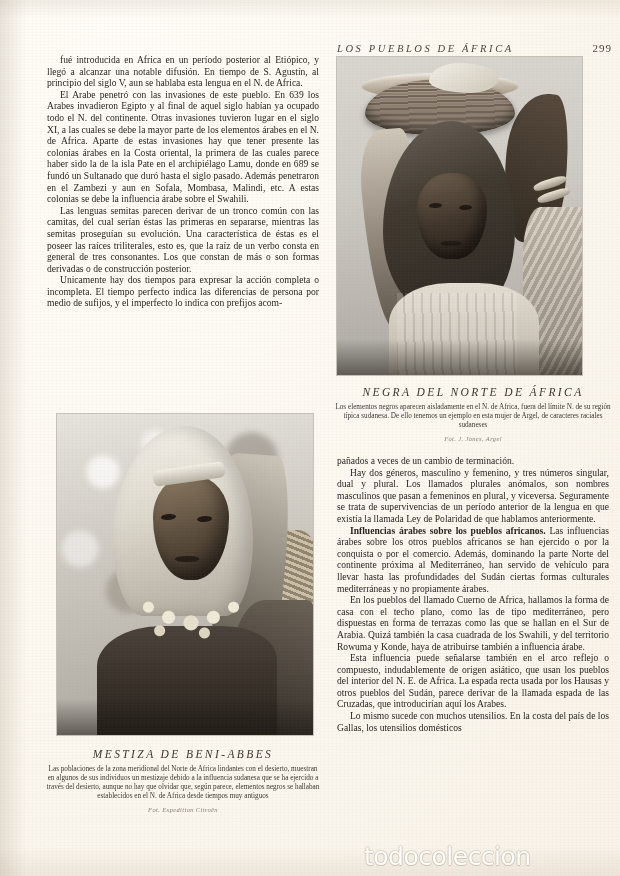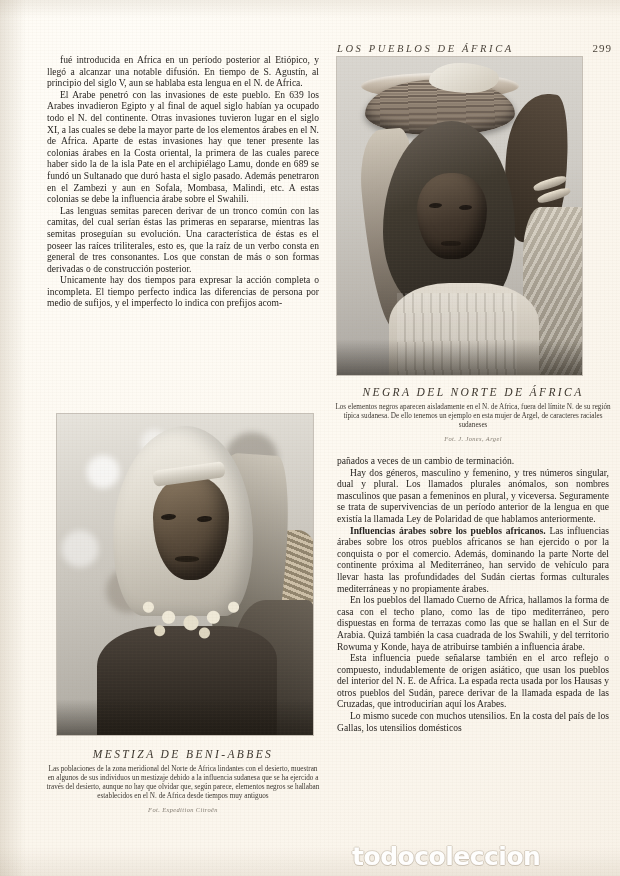--- a/index.html
+++ b/index.html
@@ -227,23 +227,23 @@
   .credit{
     margin:5px 0 0 0;text-align:center;
     font-style:italic;font-size:6.4px;letter-spacing:.4px;
     color:#6d665c;opacity:.85;
   }
   #caption-basket{left:335px;top:386px;}
   #caption-mestiza{left:45px;top:748px;}
 
   
   .watermark{
-    position:absolute;left:352px;top:842px;
+    position:absolute;left:364px;top:842px;
     font-family:"DejaVu Sans", sans-serif;
-    font-weight:bold;font-size:25px;letter-spacing:-.5px;
+    font-weight:normal;font-size:25px;letter-spacing:-.5px;
     color:#ffffff;opacity:.95;
     text-shadow:0 1px 0 rgba(195,185,170,.85), 0 -1px 0 rgba(195,185,170,.5),
                 1px 0 0 rgba(195,185,170,.6), -1px 0 0 rgba(195,185,170,.6);
   }
 </style>
 </head>
 <body>
 
 <div class="page">
   <div class="edge-l"></div>

